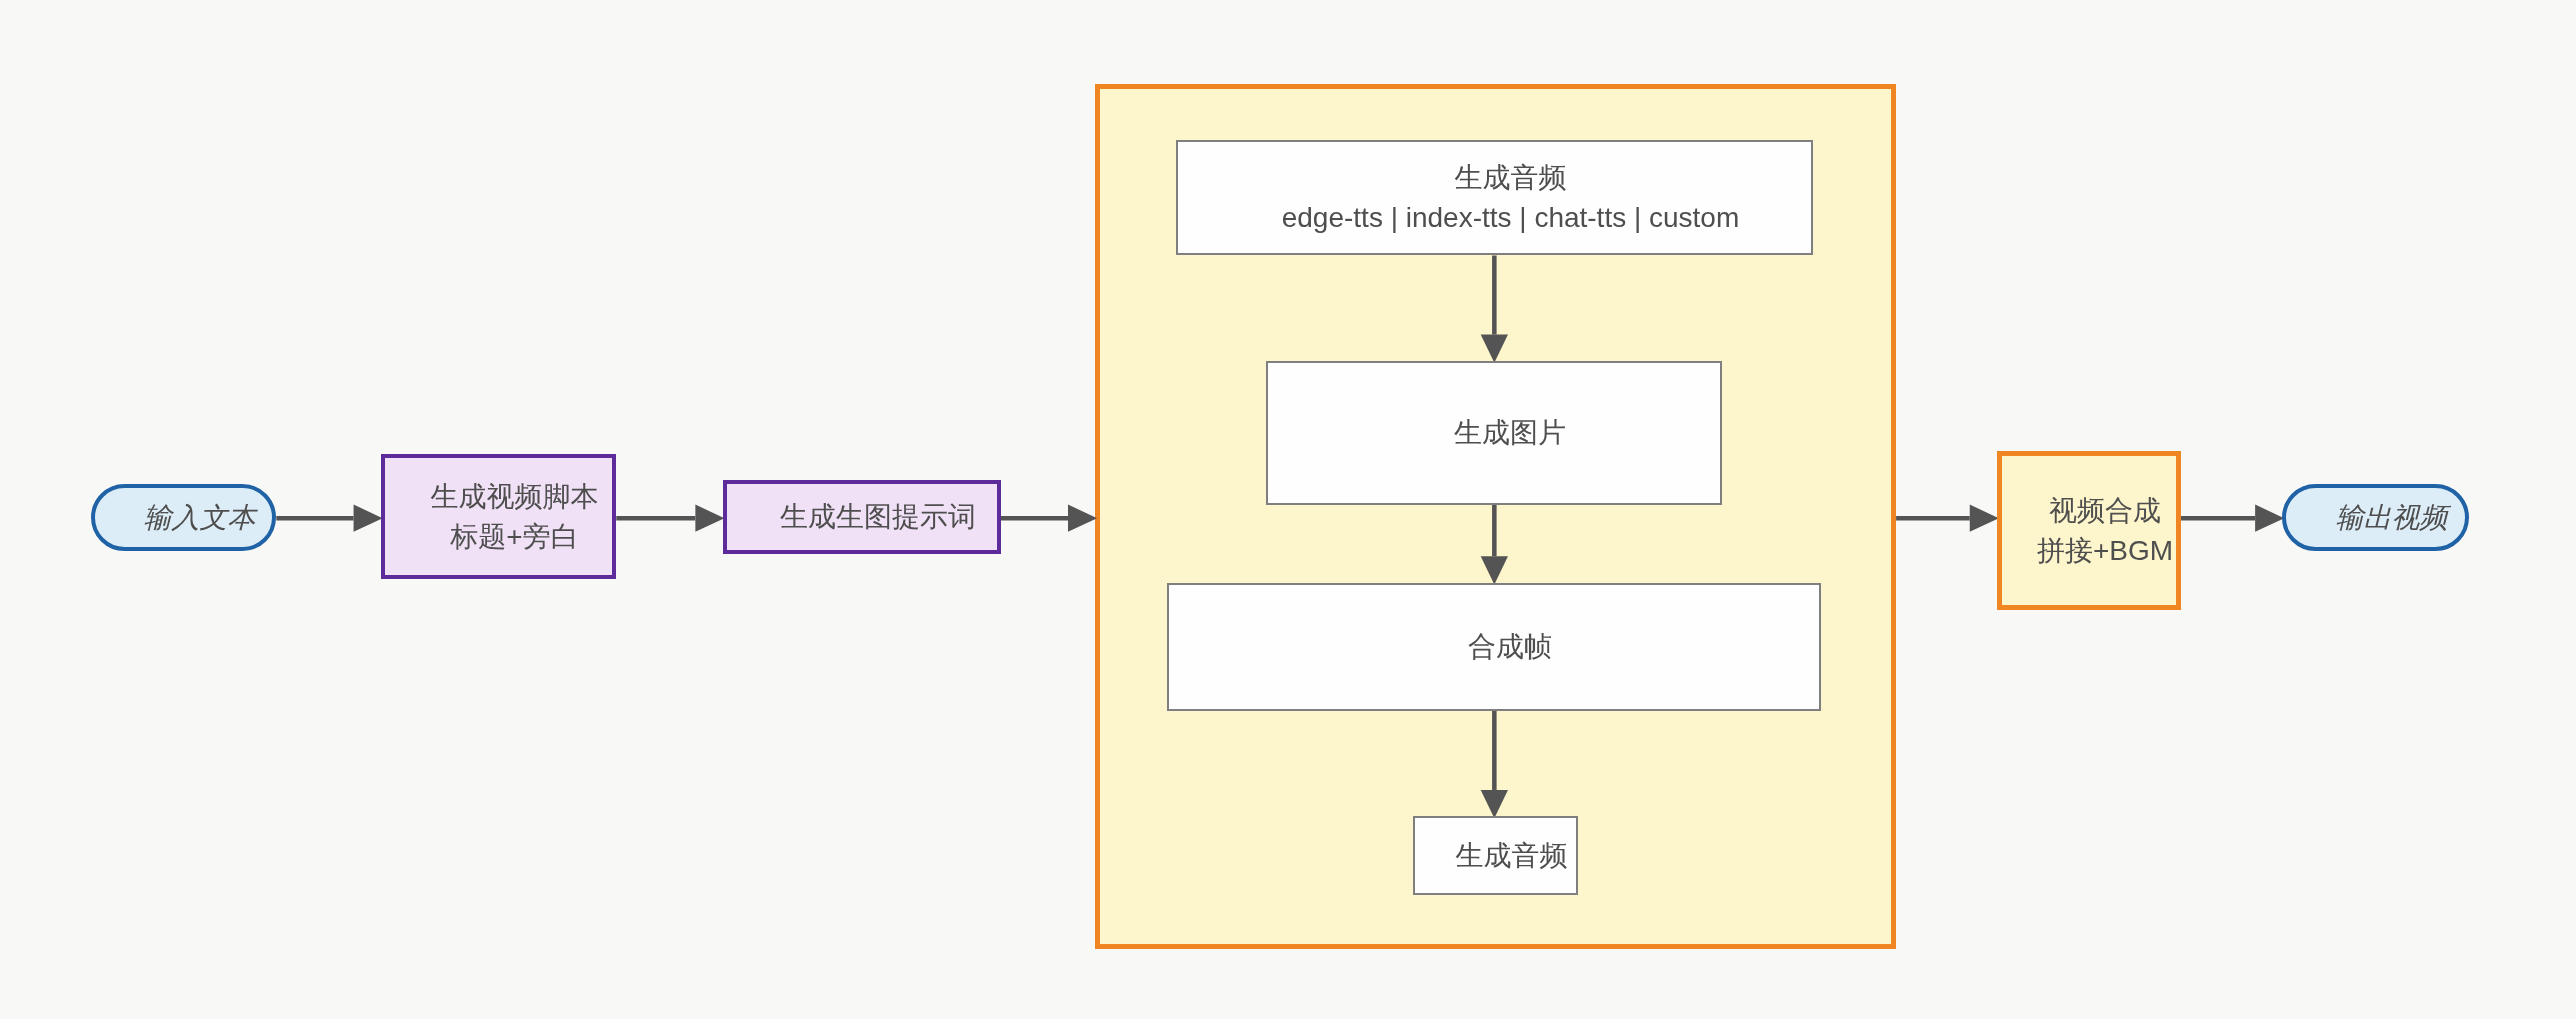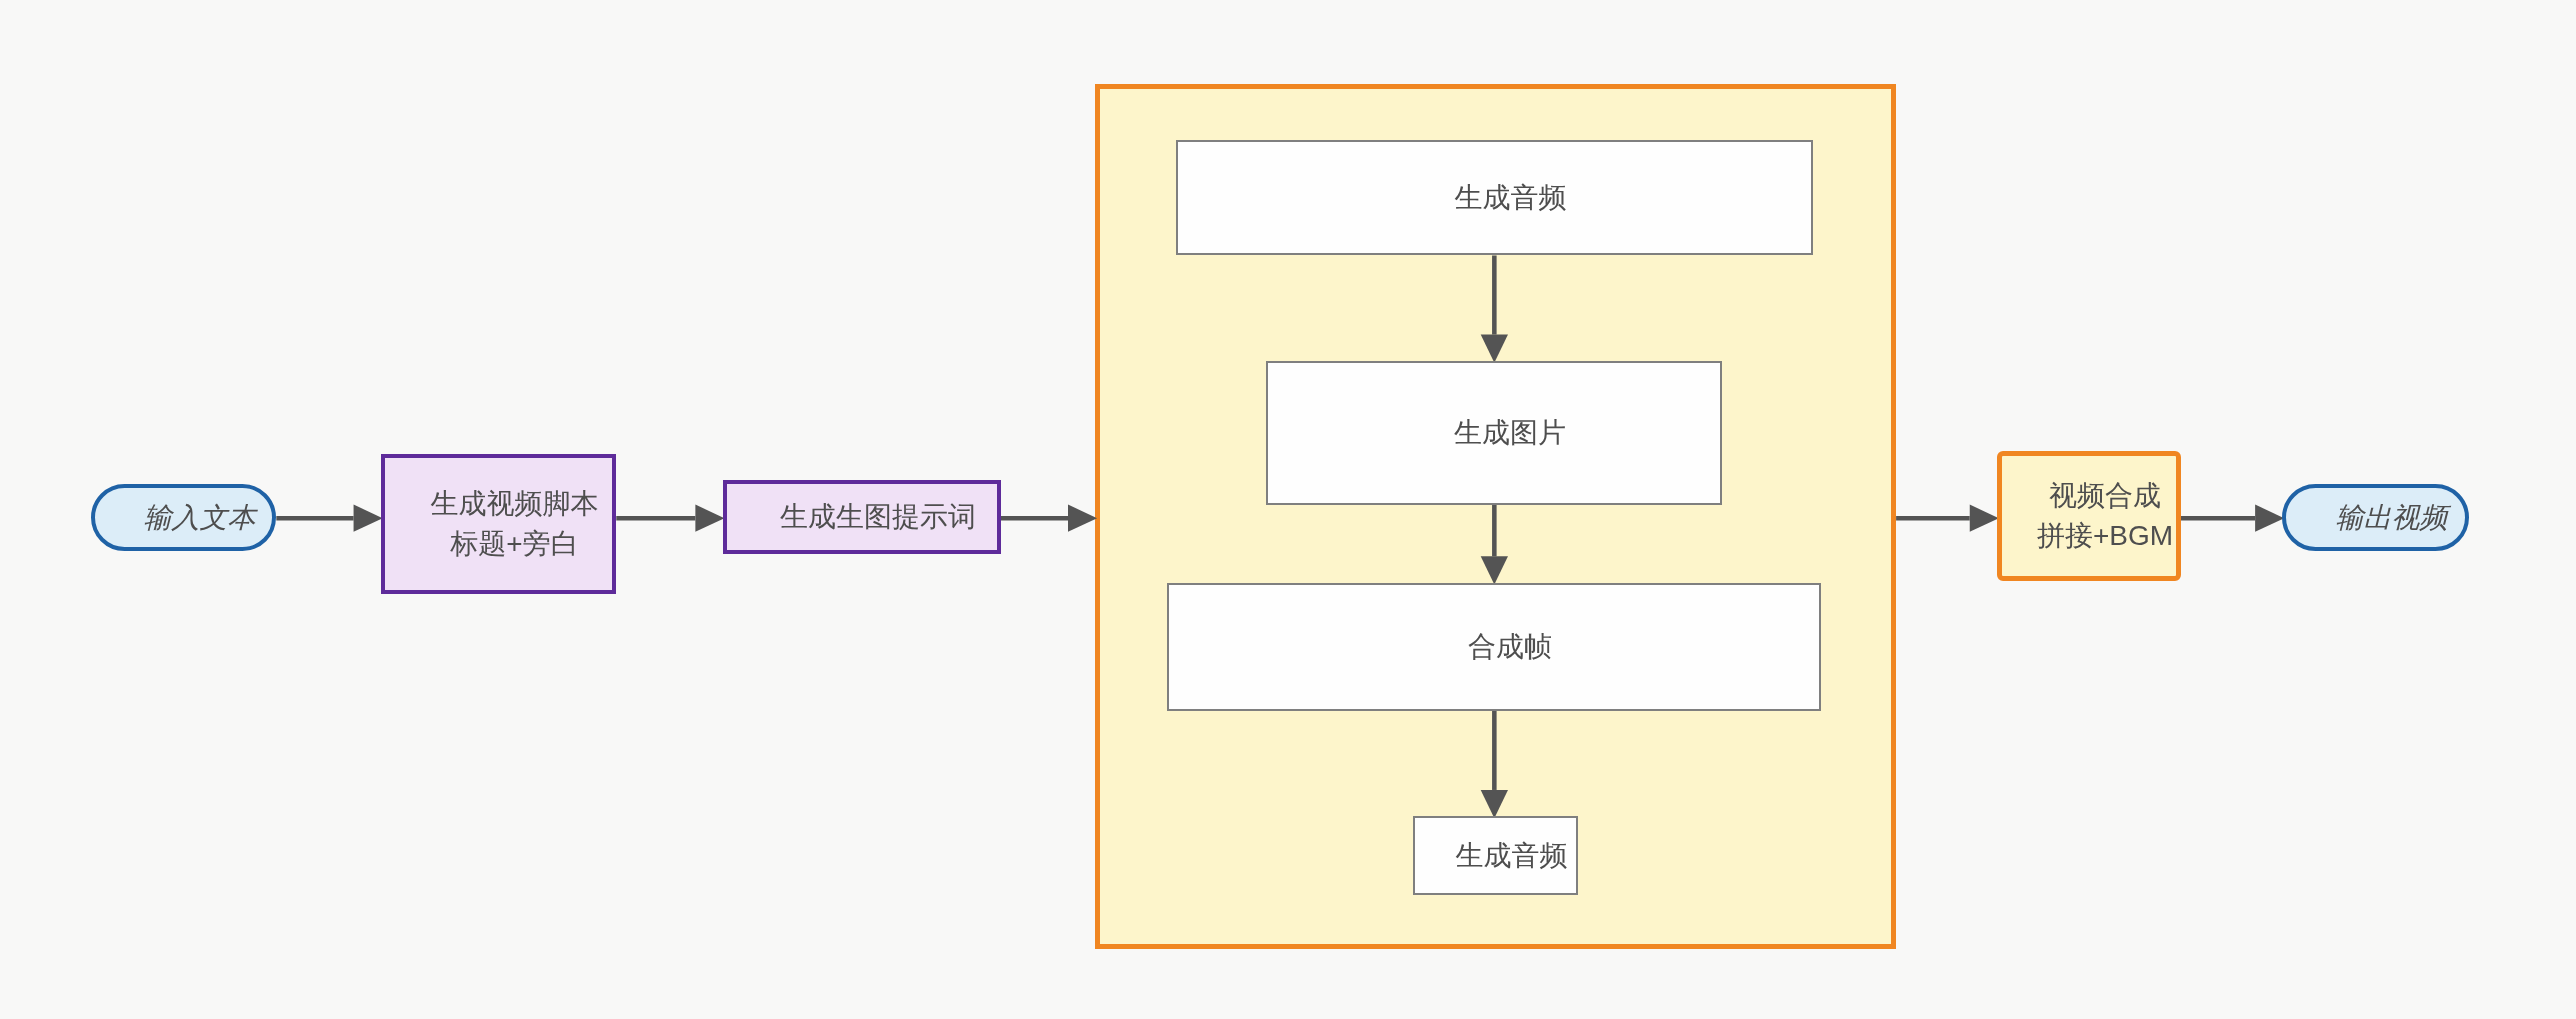--- a/index.html
+++ b/index.html
@@ -44,28 +44,28 @@
   .white-box{
     background:var(--white-fill);
     border:2.7px solid var(--gray-border);
   }
   .orange-box{
     background:var(--yellow-fill);
     border:5.5px solid var(--orange-border);
   }
   
   #n-input  {left:91px; top:484px; width:185px; height:67px;}
-  #n-script {left:381px; top:454px; width:235px; height:140px;}
+  #n-script {left:381px; top:454px; width:235px; height:125px;}
   #n-prompt {left:723px; top:480px; width:278px; height:74px;}
   #n-container{left:1095px; top:84px; width:801px; height:865px;}
   #n-audio  {left:1176px; top:140px; width:637px; height:115px;}
   #n-image  {left:1266px; top:361px; width:456px; height:144px;}
   #n-frame  {left:1167px; top:583px; width:654px; height:128px;gap:10px;}
   #n-render {left:1413px; top:816px; width:165px; height:79px;}
-  #n-compose{left:1997px; top:451px; width:184px; height:130px;border-radius:6px;}
+  #n-compose{left:1997px; top:451px; width:184px; height:159px;}
   #n-output {left:2282px; top:484px; width:187px; height:67px;}
 </style>
 </head>
 <body>
 
 <div class="canvas">
 
   <div class="container-box" id="n-container"></div>
 
   <svg class="arrows" width="2576" height="1020" viewBox="0 0 2834 1122">
@@ -111,20 +111,21 @@
     <span>生成视频脚本</span>
     <span>标题+旁白</span>
   </div>
 
   <div class="node purple" id="n-prompt">
     <span>生成生图提示词</span>
   </div>
 
   <div class="node white-box" id="n-audio">
     <span>生成音频</span>
+    <span>edge-tts | index-tts | chat-tts | custom</span>
   </div>
 
   <div class="node white-box" id="n-image">
     <span>生成图片</span>
   </div>
 
   <div class="node white-box" id="n-frame">
     <span>合成帧</span>
   </div>
 

